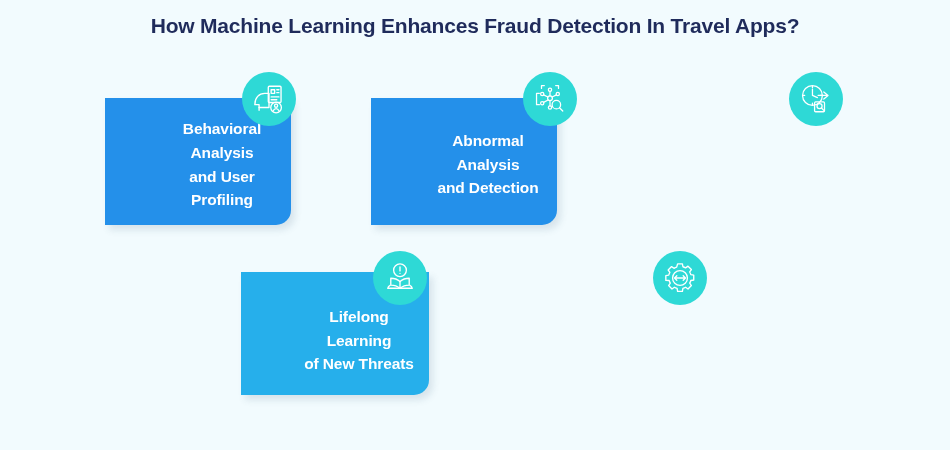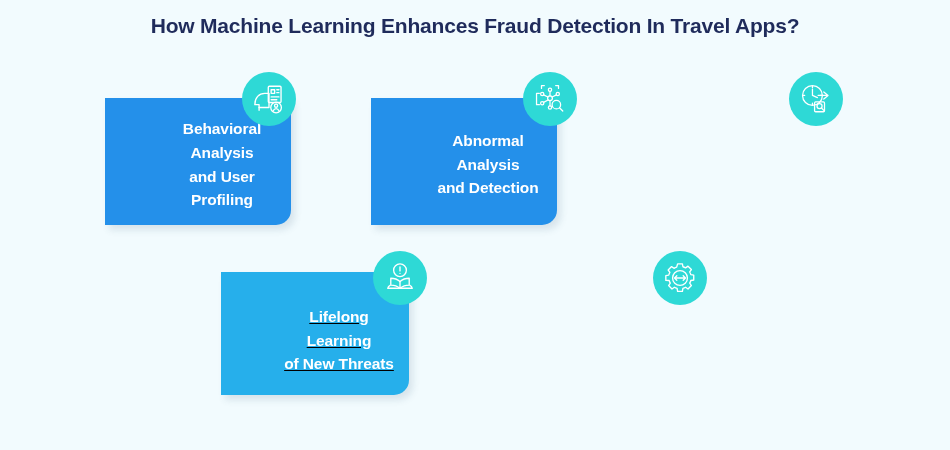--- a/index.html
+++ b/index.html
@@ -59,21 +59,21 @@
 
   
   .card-r1 { top: 98px; width: 186px; height: 127px; background: #2490ea; }
   .card-1 { left: 105px; }
   .card-2 { left: 371px; }
   .card-3 { left: 638px; }
   .card-r1 .card-label { padding-top: 6px; }
 
   
   .card-r2 { top: 272px; width: 188px; height: 123px; background: #26afeb; }
-  .card-4 { left: 221px; text-decoration: underline; }
+  .card-4 { left: 241px; }
   .card-5 { left: 500px; }
   .card-r2 .card-label { padding-top: 14px; }
 
   
   .icon-badge {
     position: absolute;
     width: 54px;
     height: 54px;
     border-radius: 50%;
     background: #2ed9d6;

